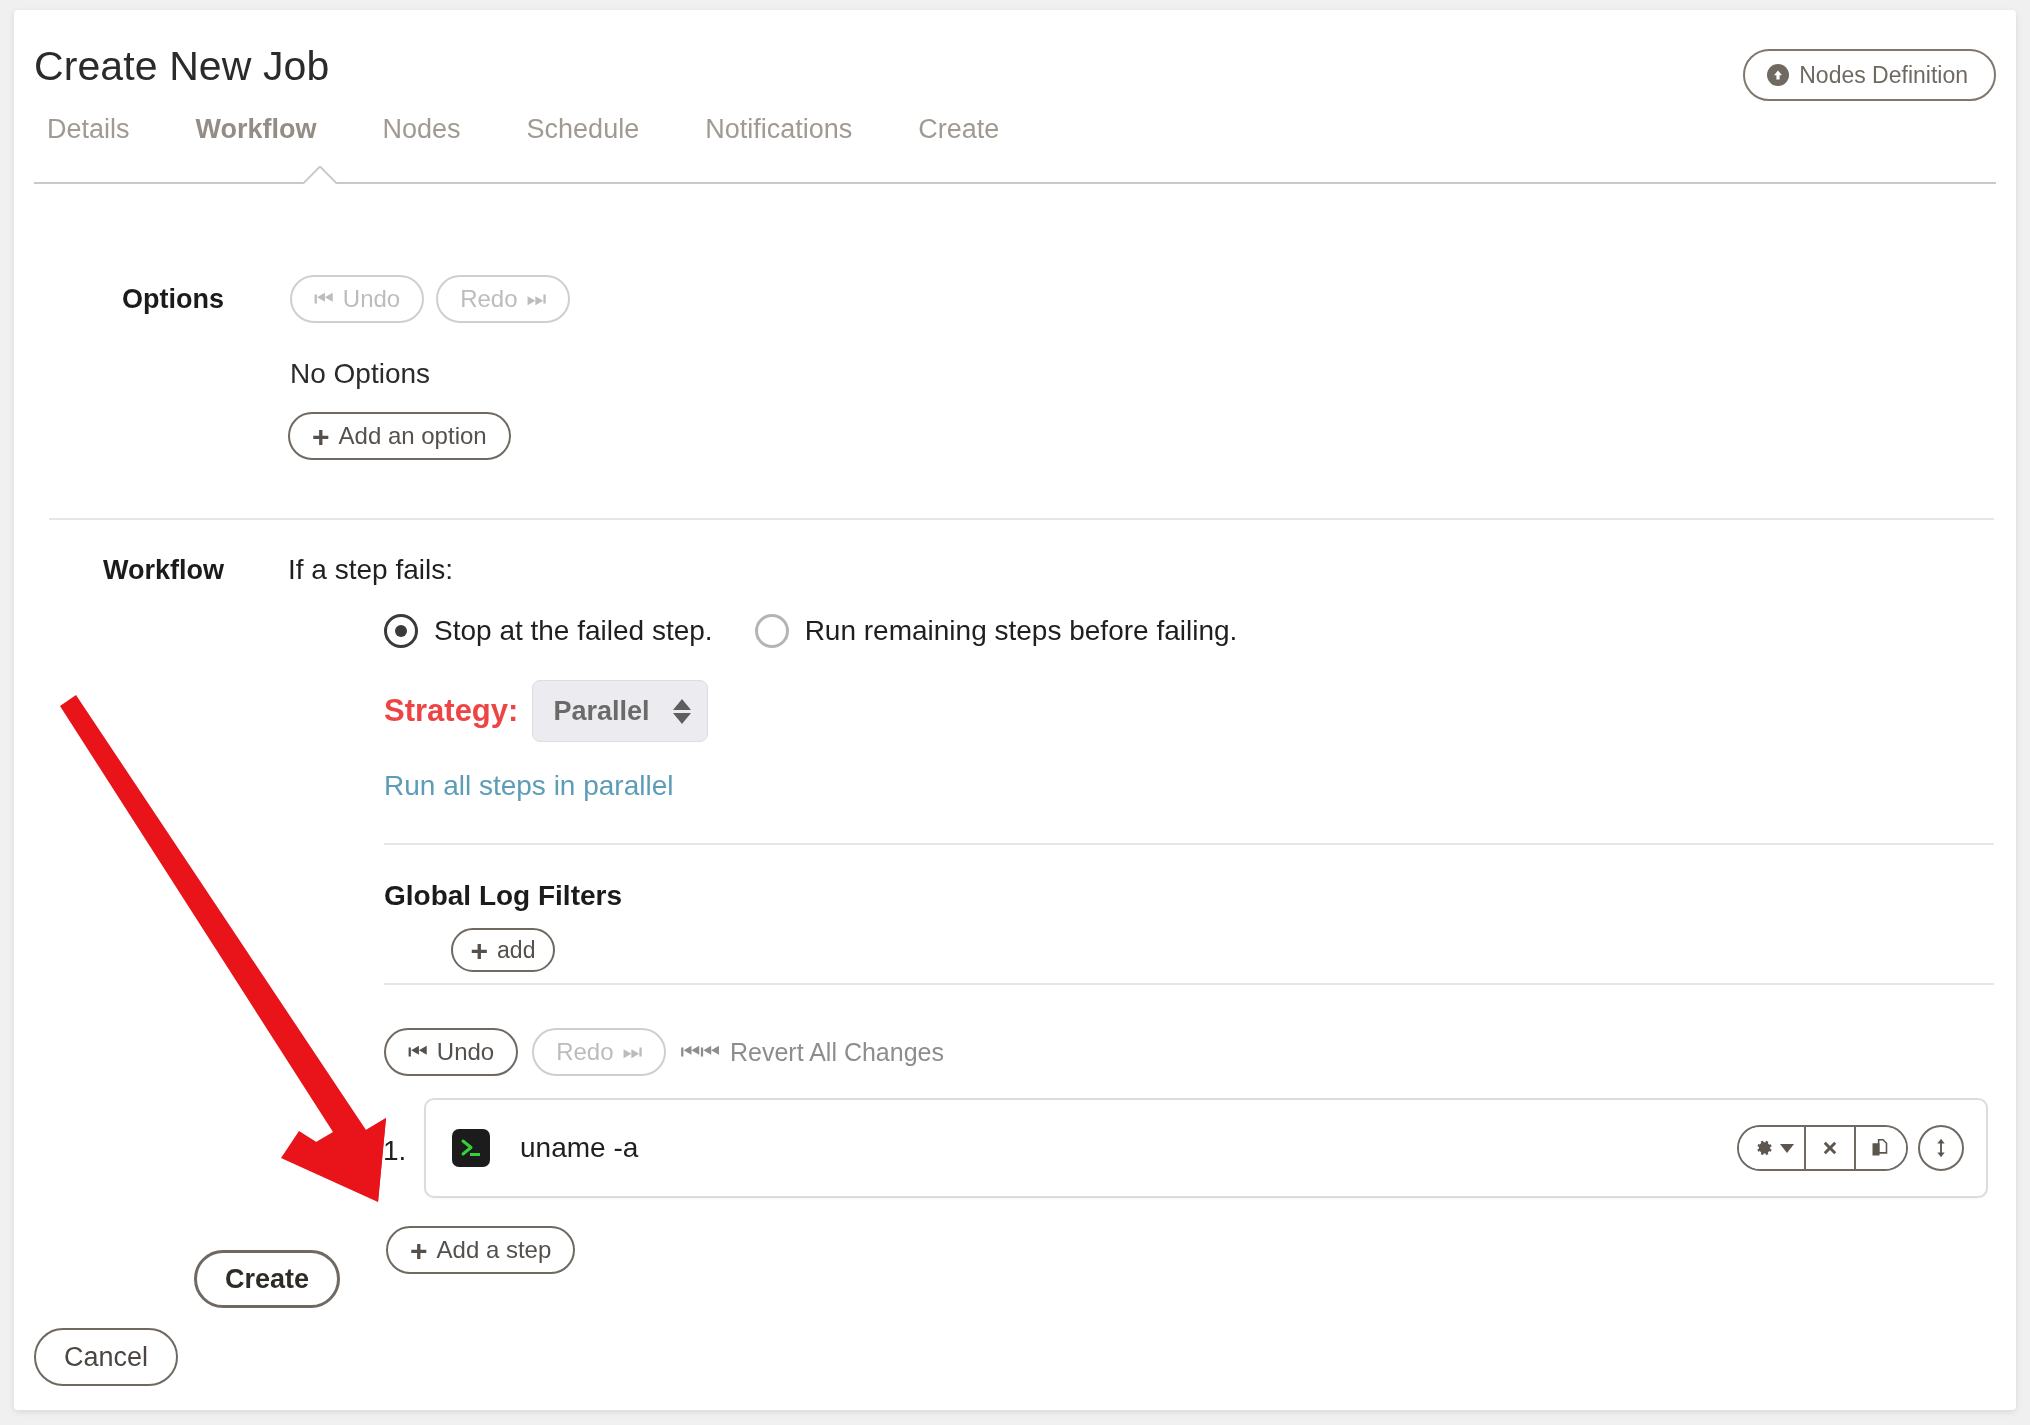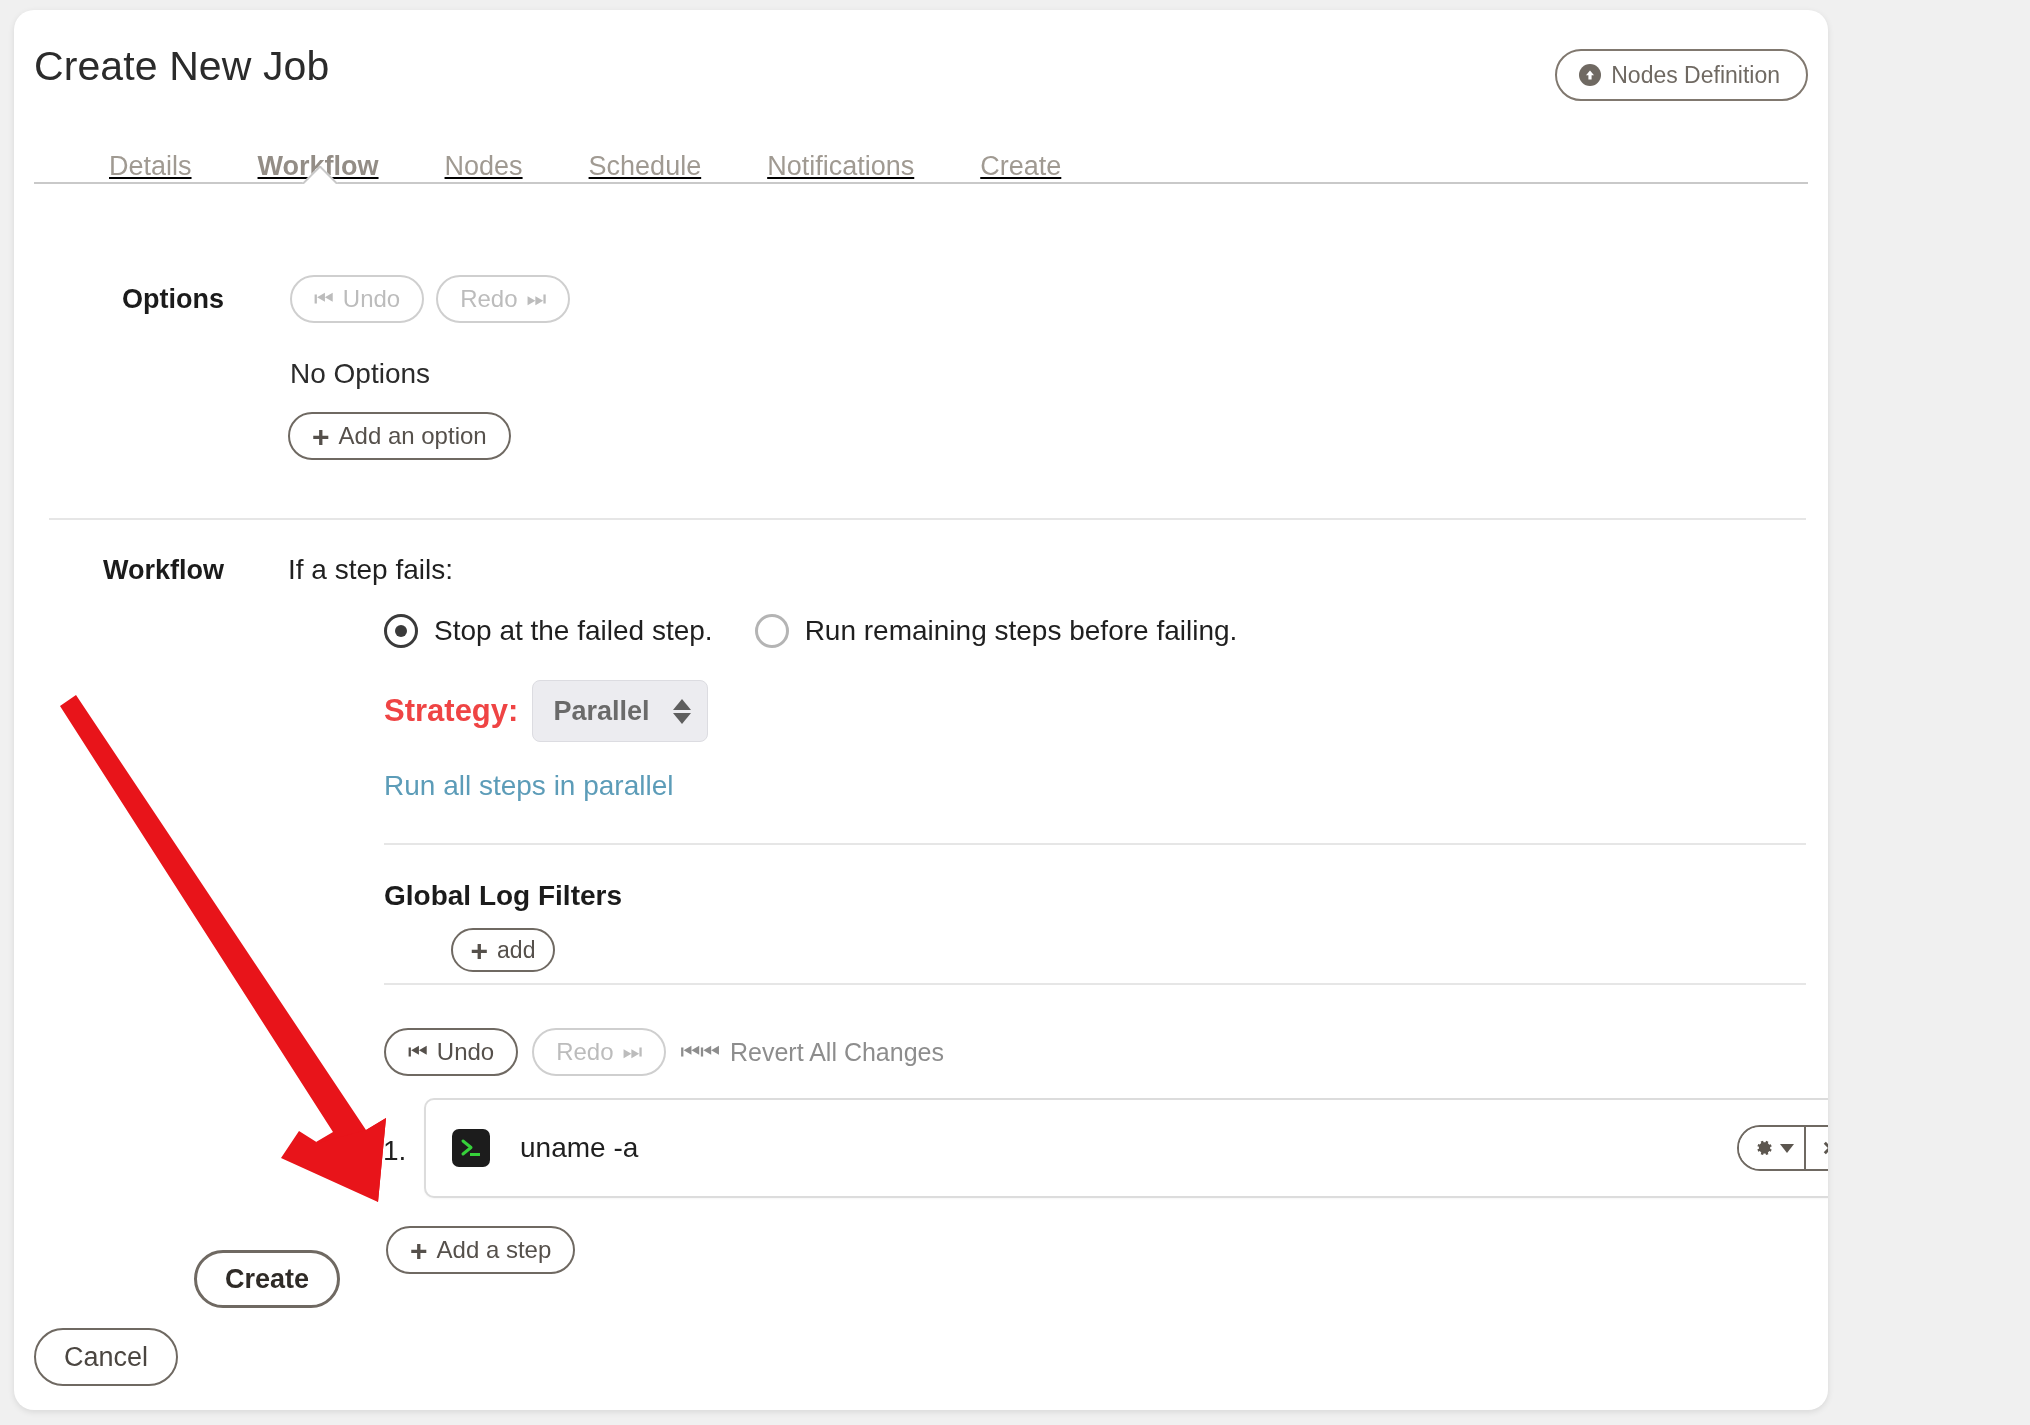--- a/index.html
+++ b/index.html
@@ -10,24 +10,24 @@
     background: #f0f0f0;
     font-family: "Liberation Sans", sans-serif;
     -webkit-font-smoothing: antialiased;
     overflow: hidden;
   }
 
   .page-card {
     position: absolute;
     left: 14px;
     top: 10px;
-    width: 1814px;
+    width: 2002px;
     height: 1400px;
     background: #ffffff;
-    border-radius: 20px;
+    border-radius: 4px;
     box-shadow: 0 2px 6px rgba(0,0,0,0.10);
     overflow: hidden;
   }
 
   
   .hdr {
     position: absolute;
     left: 0; top: 0; right: 0;
     height: 120px;
   }
@@ -71,24 +71,22 @@
   .up-circle svg { display:block; }
 
   
   .tabs {
     position: absolute;
     left: 0;
     top: 104px;
     right: 0;
     height: 68px;
     display: flex;
-    align-items: flex-end;
-    padding-left: 62px;
+    align-items: flex-start;
     gap: 0;
-    text-decoration: underline;
   }
   .tab {
     font-size: 27px;
     color: #a09a92;
     padding: 0 33px;
     cursor: pointer;
     white-space: nowrap;
     font-weight: 400;
   }
   .tab.active { color: #938d86; font-weight: bold; }

